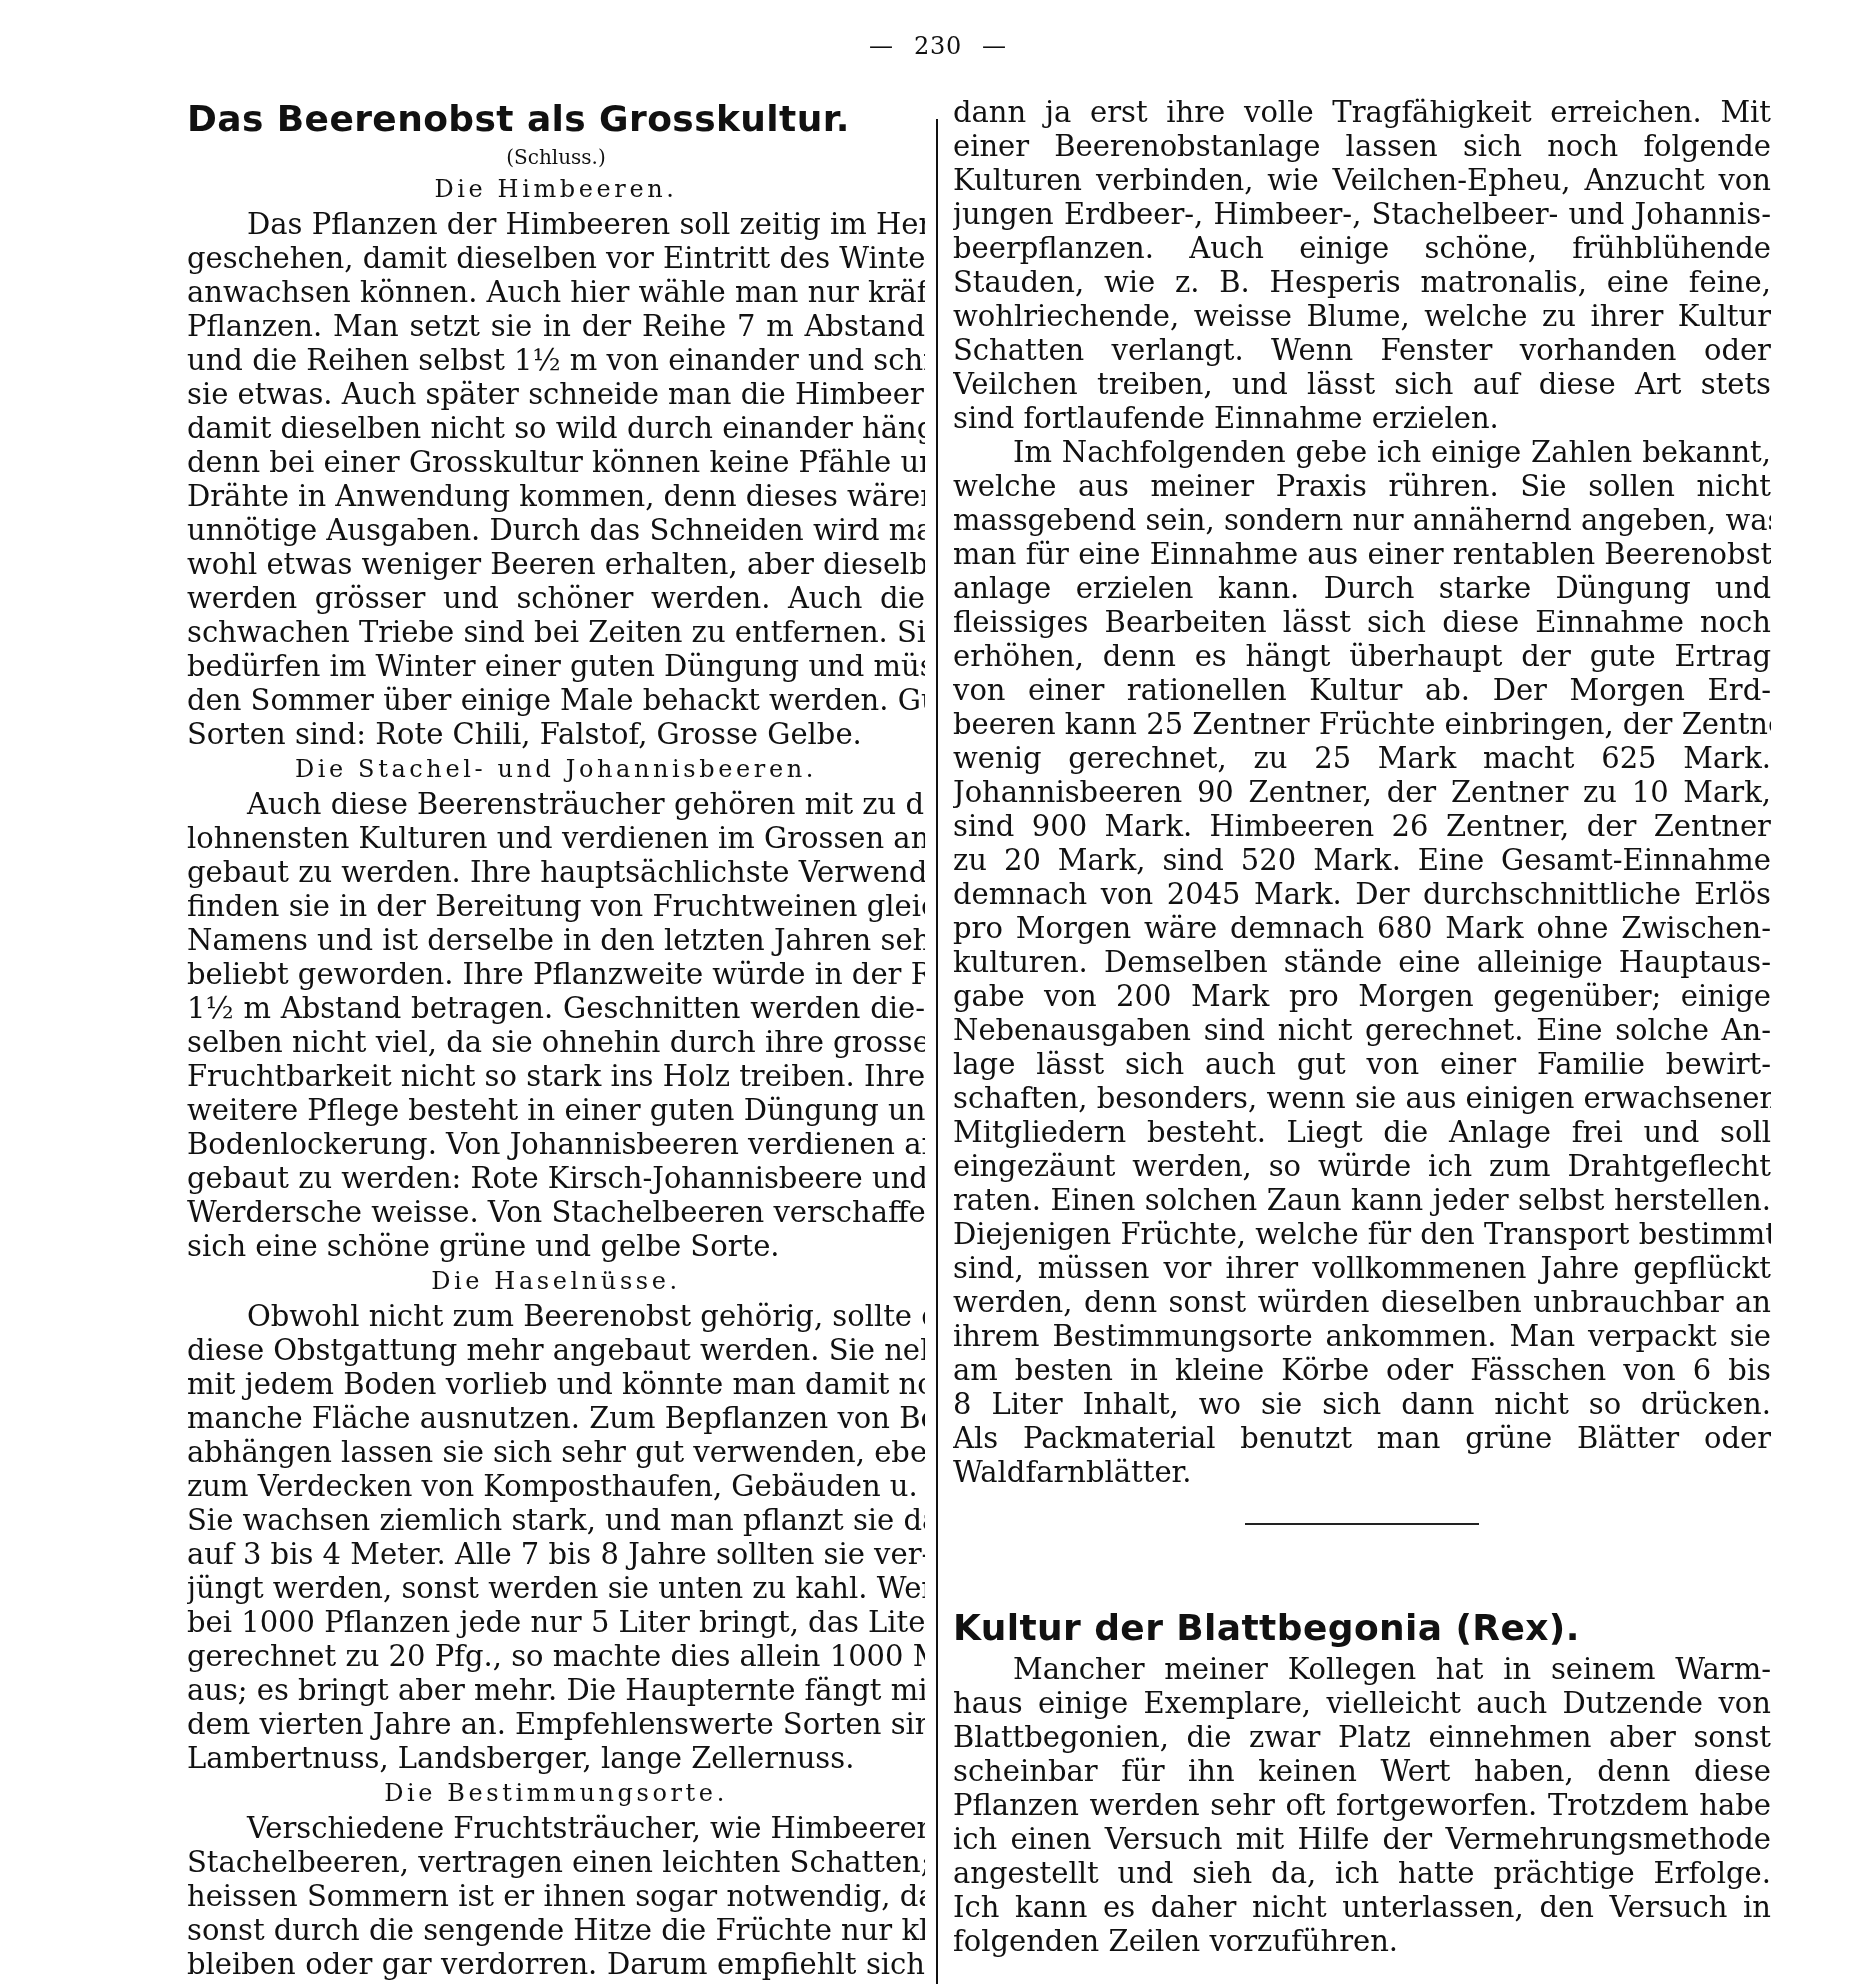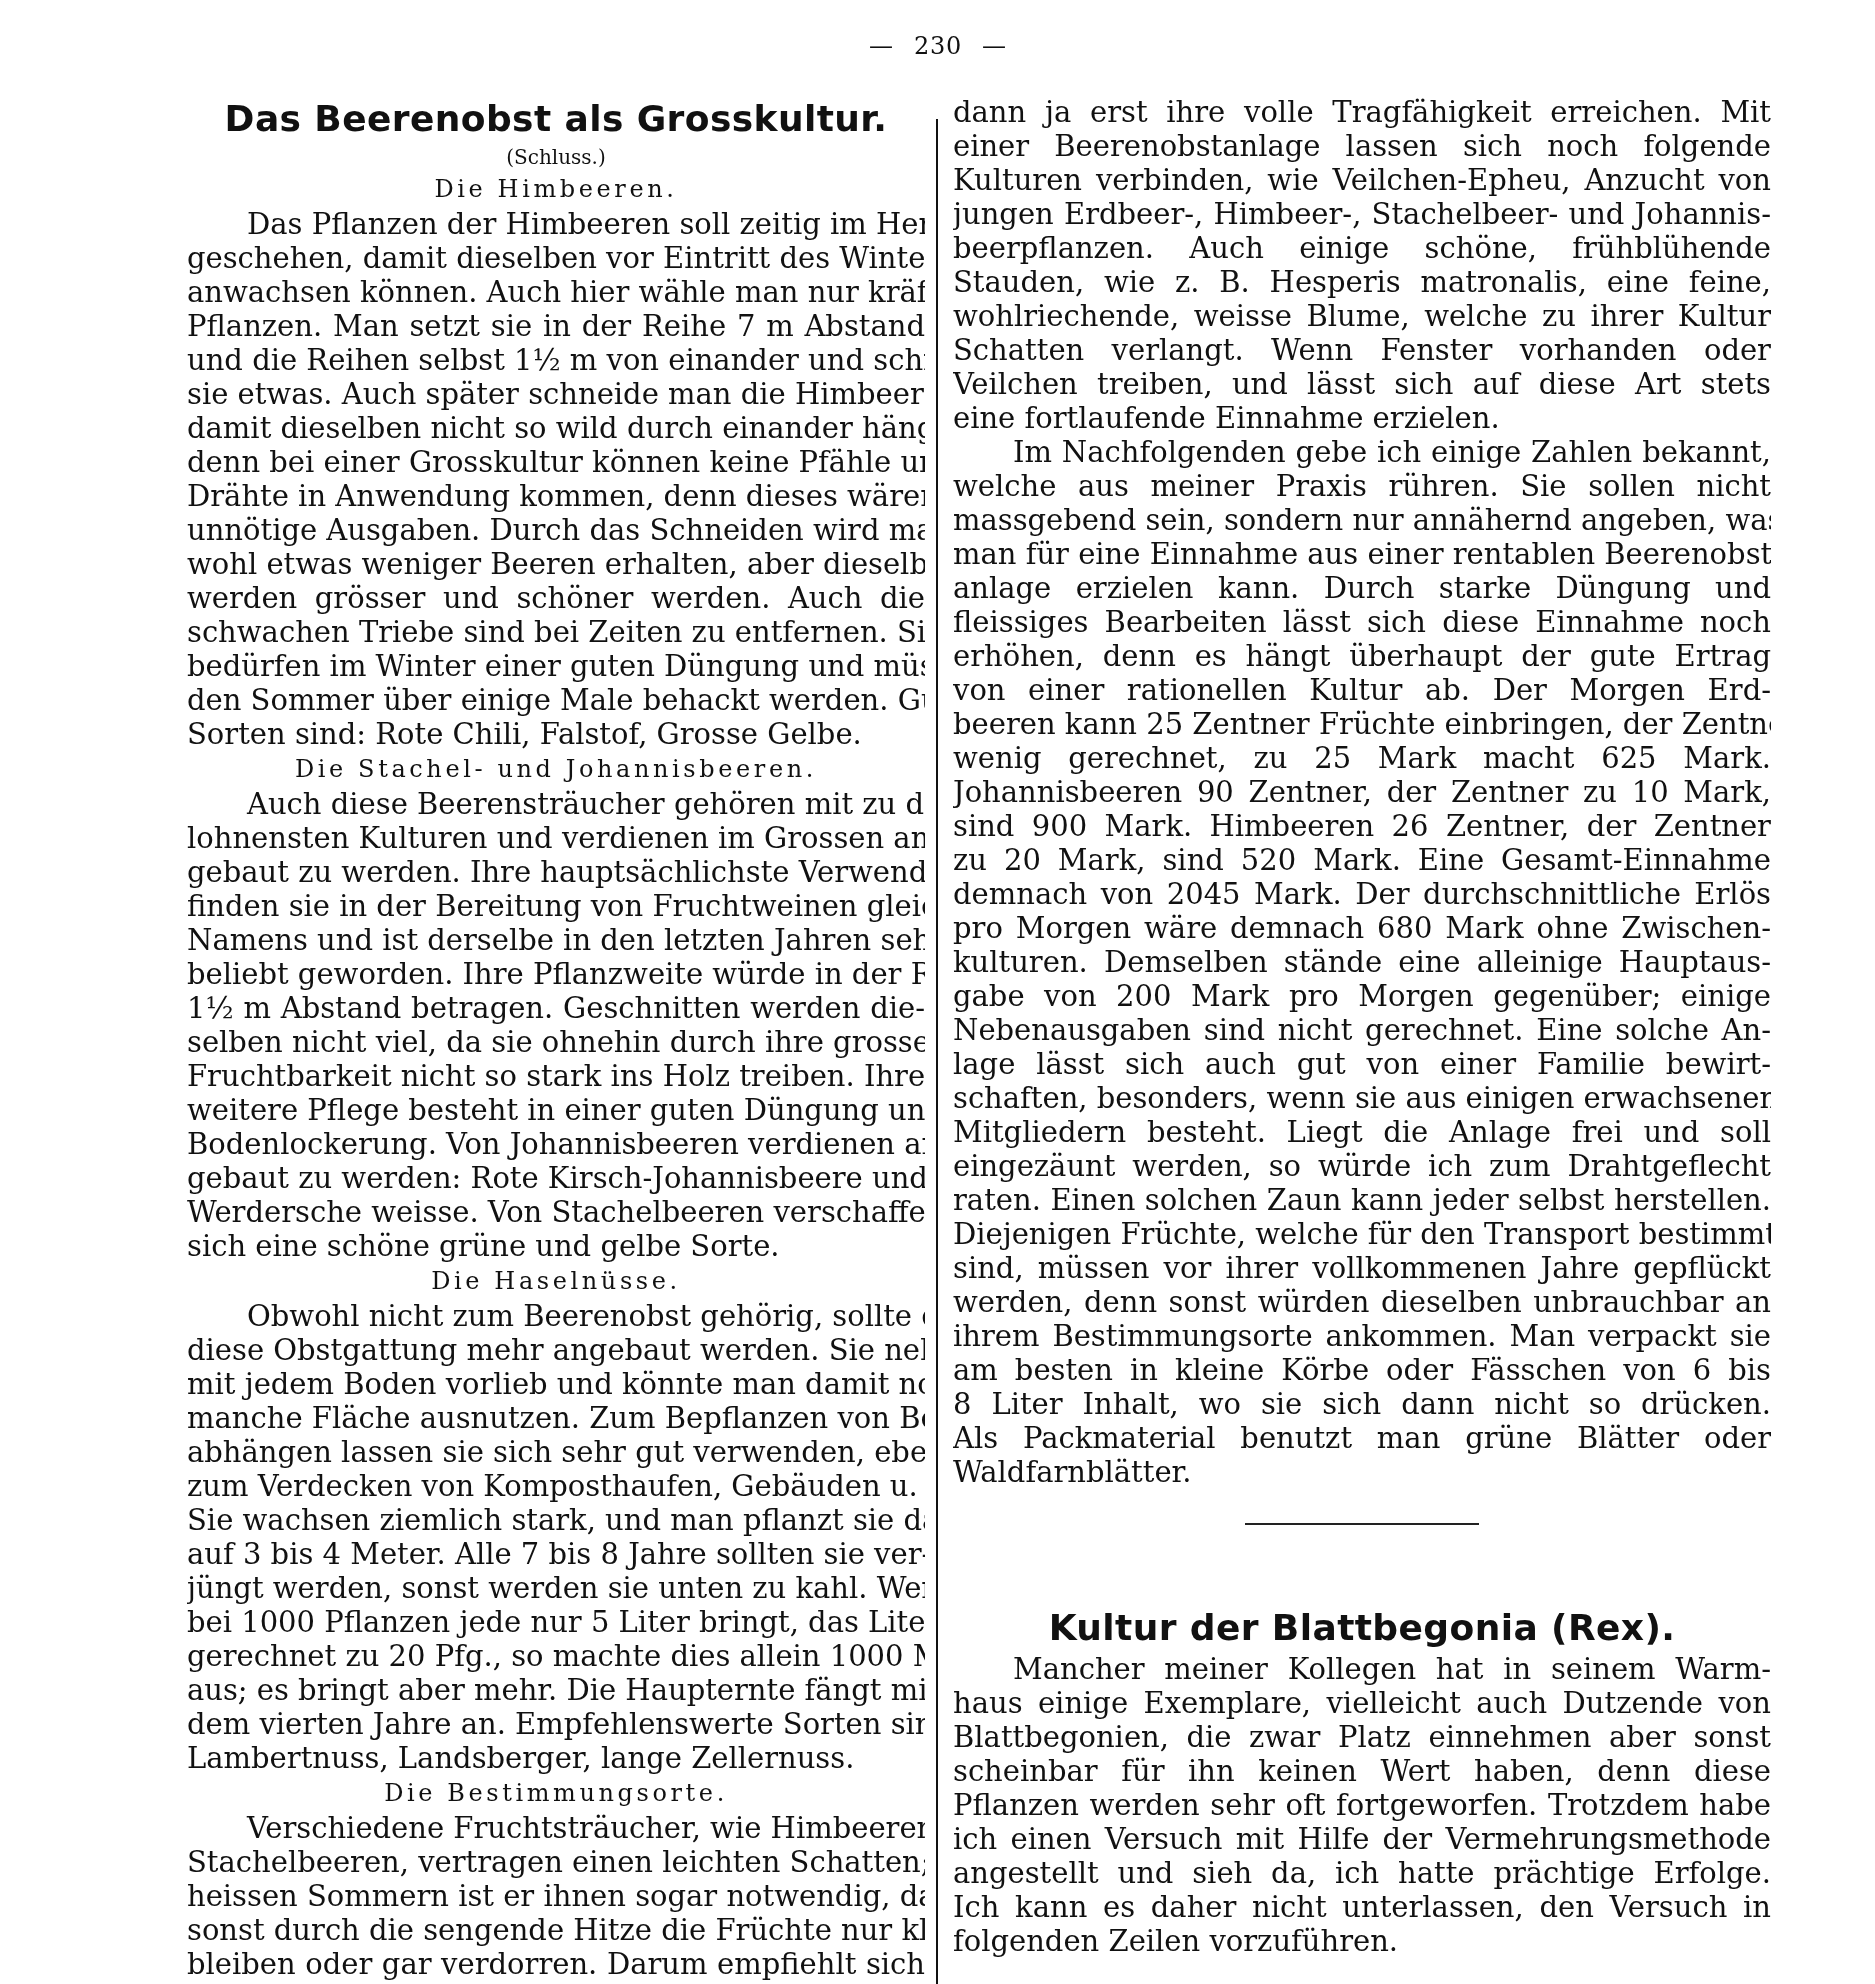--- a/index.html
+++ b/index.html
@@ -10,21 +10,21 @@
   .page-num .dash { display:inline-block; margin:0 20px; }
   .col { position:absolute; top:95px; }
   .col.left { left:187px; width:738px; }
   .col.right { left:953px; width:818px; }
   .divider { position:absolute; left:936px; top:119px; width:2px; height:2378px; background:#111; }
   .line { display:block; font-size:29px; line-height:34px; height:34px;
           white-space:nowrap; text-align:justify; text-align-last:justify; overflow:hidden; }
   .line.last { text-align-last:left; }
   .line.indent { padding-left:60px; }
   .title { font-family:"DejaVu Sans","Liberation Sans",sans-serif; font-weight:bold;
-           font-size:36px; text-align:center; line-height:48px; height:48px;
+           font-size:36px; line-height:48px; height:48px;
            letter-spacing:0.4px; }
   .subnote { font-size:20px; text-align:center; line-height:28px; height:28px; }
   .sechead { font-size:24px; text-align:center; letter-spacing:3.6px; line-height:36px; height:36px; }
   .sep { width:234px; height:1.6px; background:#222; margin:34px auto 79px auto; }
   .title2 { margin-top:4px; }
 </style>
 </head>
 <body>
 
 <div class="page-num">
@@ -105,21 +105,21 @@
   <div id="cont1">
       <span class="line">dann ja erst ihre volle Tragfähigkeit erreichen. Mit</span>
       <span class="line">einer Beerenobstanlage lassen sich noch folgende</span>
       <span class="line">Kulturen verbinden, wie Veilchen-Epheu, Anzucht von</span>
       <span class="line">jungen Erdbeer-, Himbeer-, Stachelbeer- und Johannis-</span>
       <span class="line">beerpflanzen. Auch einige schöne, frühblühende</span>
       <span class="line">Stauden, wie z. B. Hesperis matronalis, eine feine,</span>
       <span class="line">wohlriechende, weisse Blume, welche zu ihrer Kultur</span>
       <span class="line">Schatten verlangt. Wenn Fenster vorhanden oder</span>
       <span class="line">Veilchen treiben, und lässt sich auf diese Art stets</span>
-      <span class="line last">eine fortlaufende Einnahme erzielen.</span>
+      <span class="line last">sind fortlaufende Einnahme erzielen.</span>
     </div>
   <div id="cont2">
       <span class="line indent">Im Nachfolgenden gebe ich einige Zahlen bekannt,</span>
       <span class="line">welche aus meiner Praxis rühren. Sie sollen nicht</span>
       <span class="line">massgebend sein, sondern nur annähernd angeben, was</span>
       <span class="line">man für eine Einnahme aus einer rentablen Beerenobst-</span>
       <span class="line">anlage erzielen kann. Durch starke Düngung und</span>
       <span class="line">fleissiges Bearbeiten lässt sich diese Einnahme noch</span>
       <span class="line">erhöhen, denn es hängt überhaupt der gute Ertrag</span>
       <span class="line">von einer rationellen Kultur ab. Der Morgen Erd-</span>

